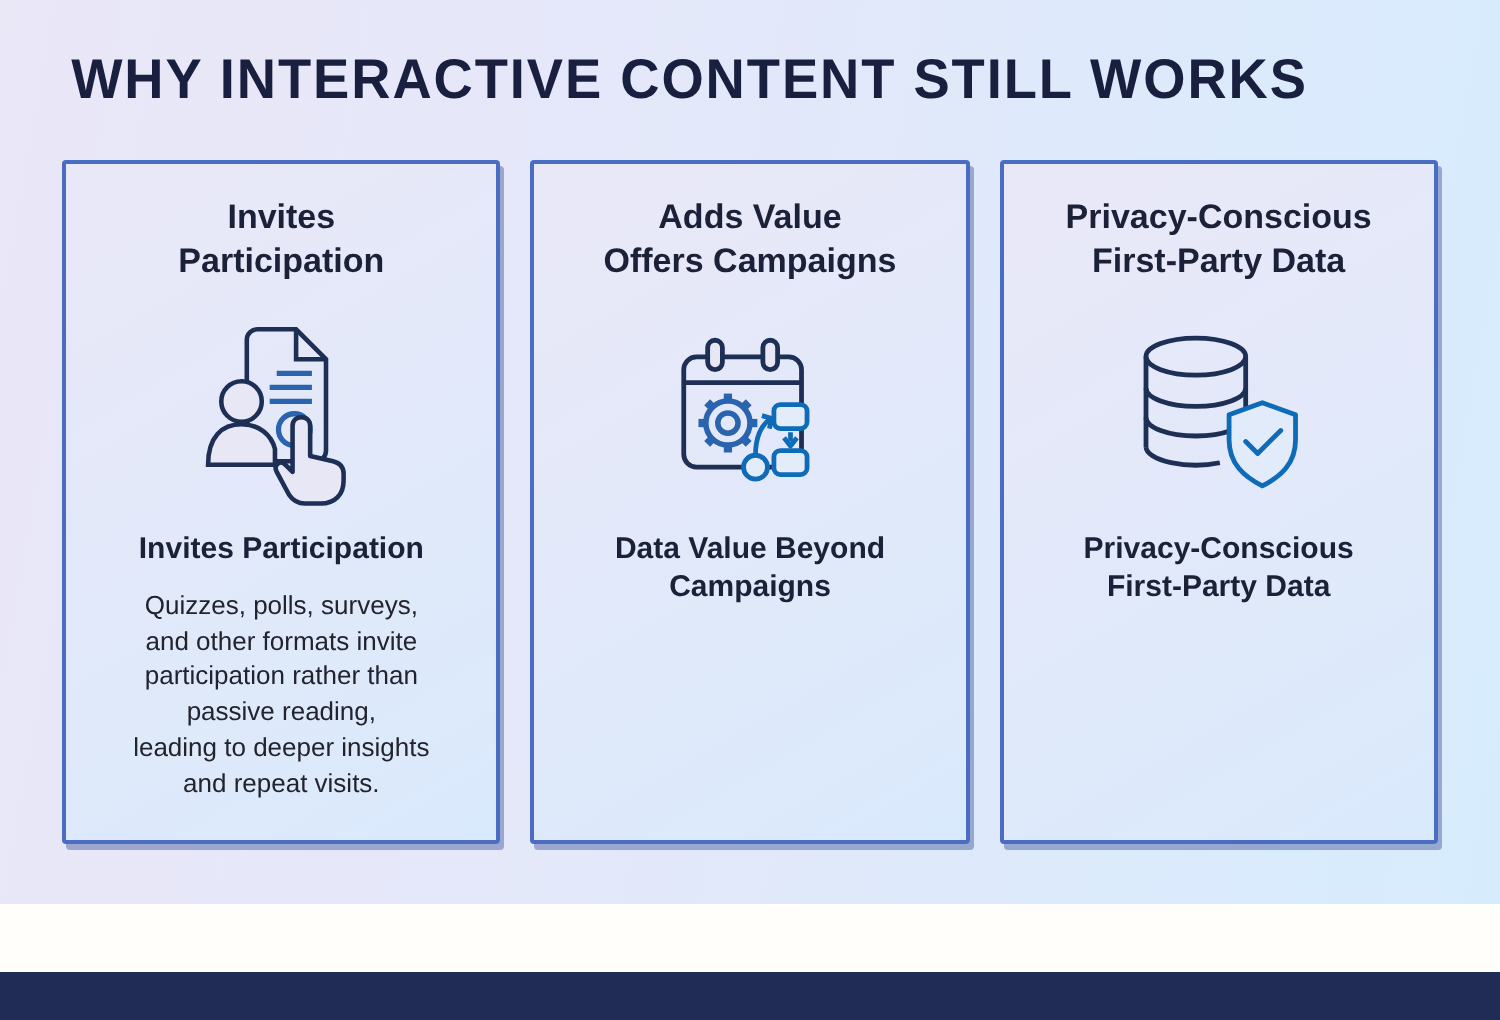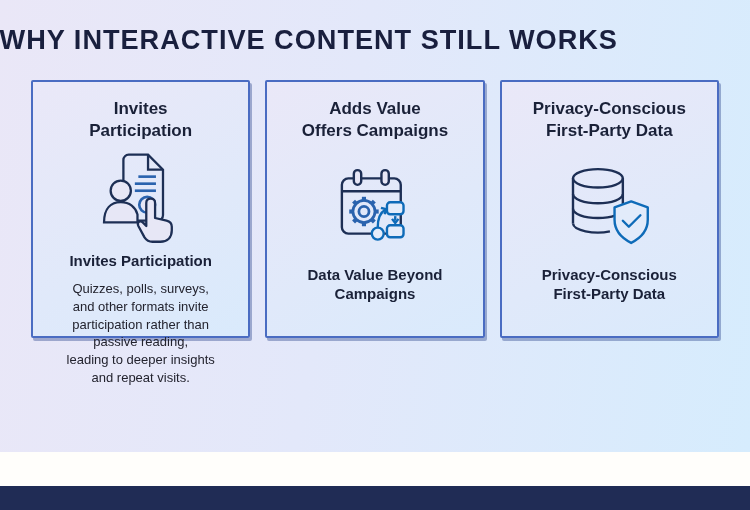--- a/index.html
+++ b/index.html
@@ -16,32 +16,32 @@
   .bg-white-strip{
     position:absolute;left:0;top:452px;width:750px;height:34px;
     background:#fffefb;
   }
   .footer-bar{
     position:absolute;left:0;top:486px;width:750px;height:24px;
     background:#202c55;
   }
   .header{
     position:absolute;left:0;top:0;width:618px;height:80px;
-    display:flex;align-items:center;justify-content:center;
+    display:flex;align-items:center;justify-content:center;padding-left:36px;
   }
   .page-title{
     font-size:28px;font-weight:bold;letter-spacing:1px;
     color:#191f3e;transform:scaleX(0.97);white-space:nowrap;
   }
   .cards{
     position:absolute;left:0;top:80px;width:750px;
     display:flex;gap:15px;padding:0 31px;box-sizing:border-box;
   }
   .card{
-    flex:1;height:258px;box-sizing:border-box;
+    flex:1;height:342px;box-sizing:border-box;
     border:2px solid #4a6cc2;border-radius:2px;
     background:linear-gradient(150deg,#eae8f8 0%,#e0e9fa 60%,#d9eafc 100%);
     box-shadow:2px 3px 0 rgba(45,70,140,0.40);
     display:flex;flex-direction:column;align-items:center;
     text-align:center;padding:16px 8px 10px 8px;
   }
   .card-top-title{
     height:50px;font-size:17px;font-weight:bold;line-height:1.3;
     color:#1a2138;white-space:pre-line;
   }

